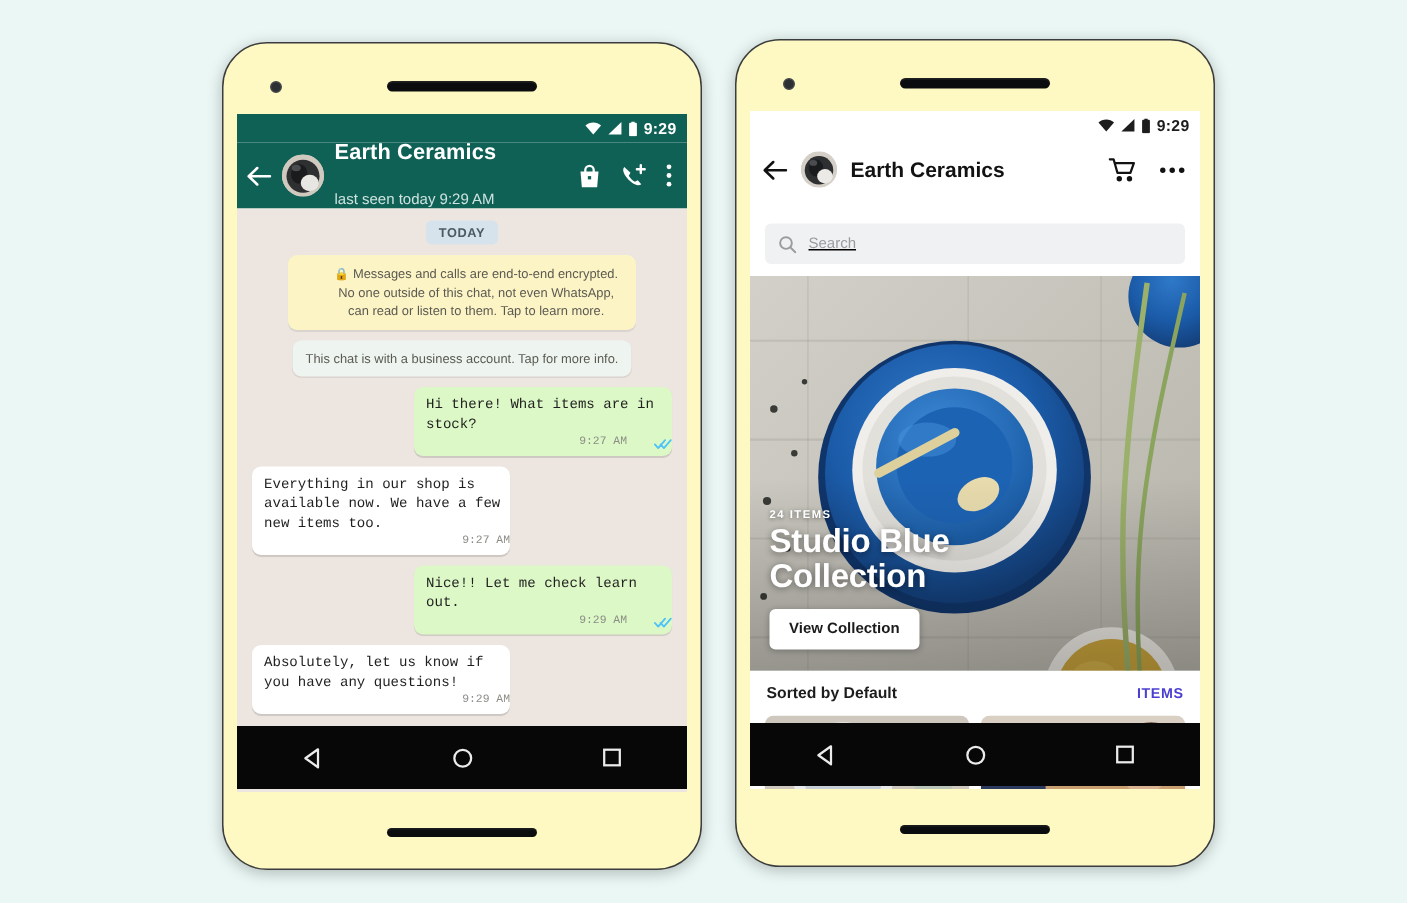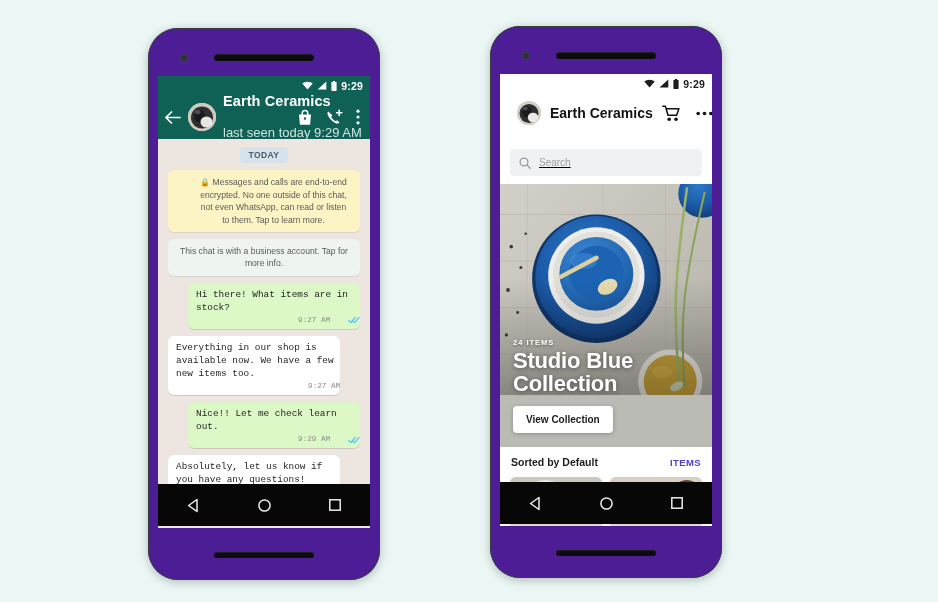--- a/index.html
+++ b/index.html
@@ -8,22 +8,22 @@
     font-family: "Liberation Sans", sans-serif;
     overflow: hidden;
   }
   body { background: #eaf7f4; position: relative; }
 
   .stage { position: absolute; inset: 0; }
 
   
   .phone {
     position: absolute;
-    width: 232px; height: 552px;
-    background: #4c1d95;
+    width: 320px; height: 552px;
+    background: #fef9c3;
     border-radius: 30px;
     box-shadow: 0 2px 10px rgba(0,0,0,.25);
   }
   .phone.left  { left: 148px; top: 28px; }
   .phone.right { left: 490px; top: 26px; }
 
   .phone-rim {
     position: absolute; inset: 0;
     border-radius: 30px;
     border: 1.5px solid #3a3c3f;
@@ -91,21 +91,21 @@
     flex: 0 0 28px; overflow: hidden;
     background: #d9d4cc; position: relative;
   }
   .av-art { position: absolute; inset: 0; }
   .wa-names { flex: 1; min-width: 0; line-height: 1.15; }
   .wa-title {
     color: #fff; font-size: 14.5px; font-weight: bold;
     letter-spacing: .1px; white-space: nowrap;
   }
   .wa-sub {
-    color: #cfe3df; font-size: 13px; white-space: nowrap;
+    color: #cfe3df; font-size: 10px; white-space: nowrap;
     margin-top: 17px;
   }
   .hdr-icons { display: flex; align-items: center; gap: 13px; padding-right: 2px; }
 
   
   .chat {
     height: 389px; background: #ece5e0;
     padding: 8px 10px 0 10px;
     position: relative;
     display: flex; flex-direction: column; gap: 7px;

